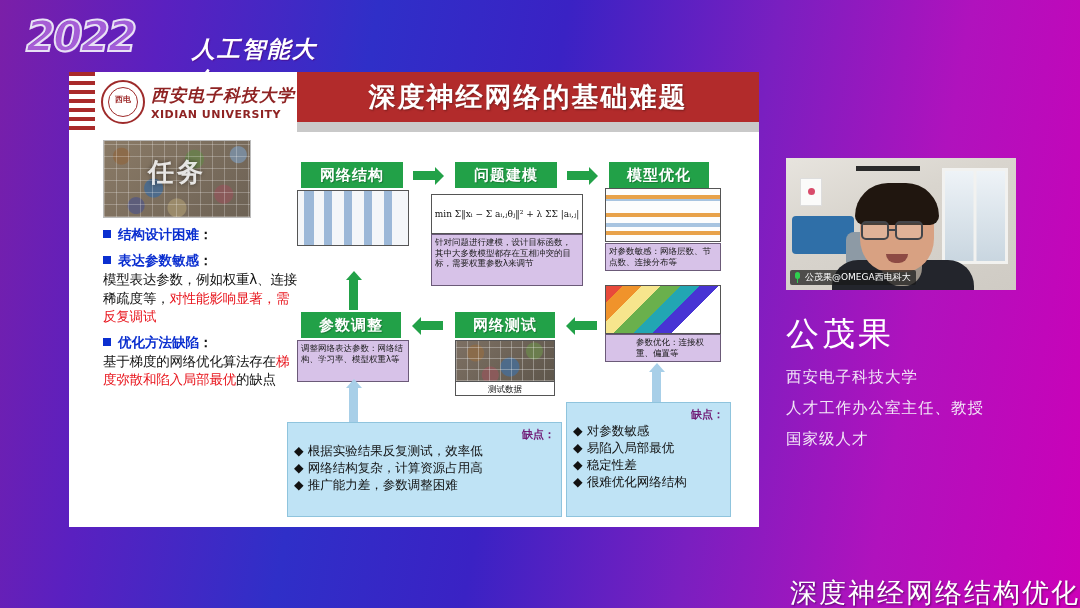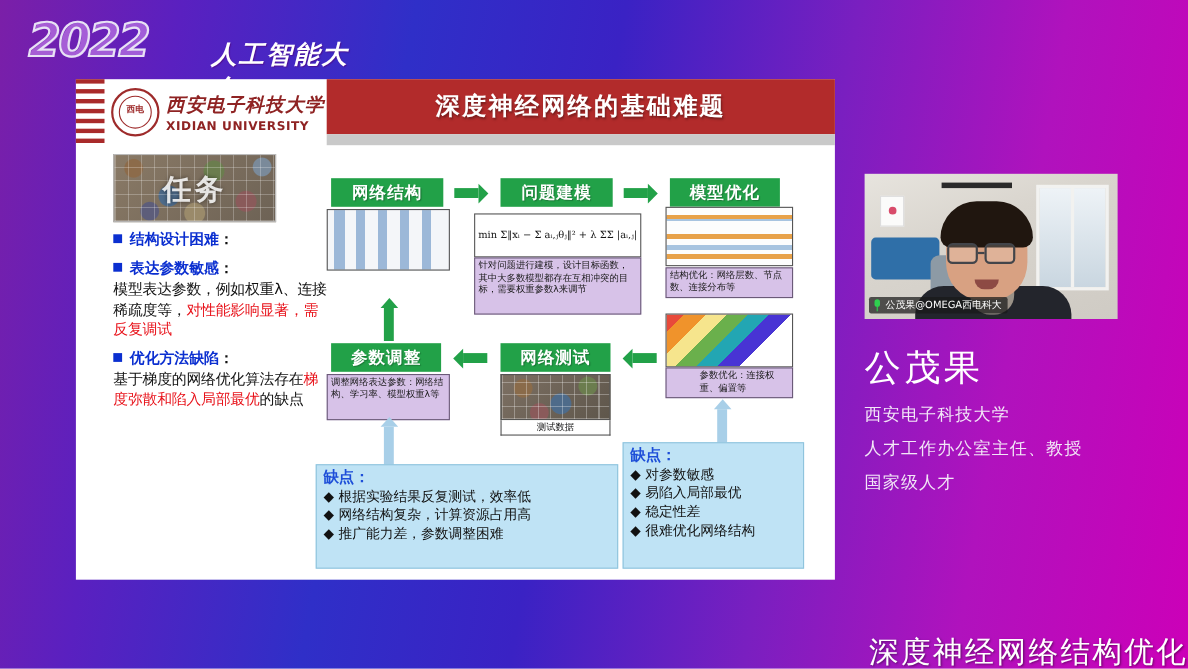--- a/index.html
+++ b/index.html
@@ -69,32 +69,32 @@
   #uniEn {
     position: absolute; left: 52px; top: 30px;
     font-size: 11px; font-weight: 700; color: #8f2323; letter-spacing: .5px;
     white-space: nowrap;
   }
   #titleBar {
     position: absolute; left: 228px; top: 0; width: 462px; height: 50px;
     background: #b22b2b; display: flex; align-items: center; justify-content: center;
   }
   #titleBar span {
-    font-size: 22px; font-weight: 700; color: #ffffff; letter-spacing: 2px;
+    font-size: 27px; font-weight: 700; color: #ffffff; letter-spacing: 2px;
     text-shadow: 1px 1px 2px rgba(0,0,0,.35);
   }
   #titleShadow {
     position: absolute; left: 228px; top: 50px; width: 462px; height: 10px;
     background: #c9c9c9;
   }
 
   
   #leftCol { position: absolute; left: 34px; top: 68px; width: 196px; }
   #taskImg {
-    position: relative; width: 148px; height: 62px; border: 1px solid #bbb;
+    position: relative; width: 148px; height: 78px; border: 1px solid #bbb;
     background-color: #7a6a58;
     background-image:
       repeating-linear-gradient(90deg, rgba(255,255,255,.25) 0 1px, transparent 1px 12px),
       repeating-linear-gradient(0deg, rgba(255,255,255,.25) 0 1px, transparent 1px 12px),
       radial-gradient(circle at 12% 20%, #8c6b4a 0 8px, transparent 9px),
       radial-gradient(circle at 34% 62%, #4e6b8a 0 9px, transparent 10px),
       radial-gradient(circle at 62% 24%, #6b7d4e 0 9px, transparent 10px),
       radial-gradient(circle at 82% 70%, #8a5a5a 0 9px, transparent 10px),
       radial-gradient(circle at 50% 88%, #9a8a6a 0 9px, transparent 10px),
       radial-gradient(circle at 22% 85%, #5d5d7a 0 8px, transparent 9px),
@@ -198,21 +198,21 @@
     content: ""; position: absolute; left: 50%; bottom: 100%; transform: translateX(-50%);
     border-bottom: 9px solid #a8cfe8; border-left: 8px solid transparent;
     border-right: 8px solid transparent;
   }
 
   
   .drawbox {
     position: absolute; background: #bfe3f5; border: 1px solid #8fc4dd;
     padding: 4px 6px;
   }
-  .drawbox .dtitle { font-size: 14px; font-weight: 700; color: #1d4ed8; line-height: 15px; }
+  .drawbox .dtitle { font-size: 11px; font-weight: 700; color: #701a75; line-height: 15px; text-align: right; }
   .drawbox .ditem { font-size: 12.5px; color: #111; line-height: 17px; white-space: nowrap; }
   .drawbox .ditem .dm { margin-right: 4px; }
 
   
   #rightPanel { position: absolute; left: 786px; top: 158px; width: 280px; }
   #videoBox {
     position: relative; width: 230px; height: 132px; overflow: hidden;
     background: linear-gradient(160deg, #e7e4de 0%, #d9d5ce 38%, #cfcbc4 100%);
   }
   #vroom { position: absolute; inset: 0; }
@@ -387,21 +387,21 @@
     <div class="gbox" style="left:540px; top:90px; width:100px; height:26px;">
       <span>模型优化</span>
     </div>
 
     <div class="imgbox netdiag" style="left:228px; top:118px; width:112px; height:56px;"></div>
 
     <div class="formulabox" style="left:362px; top:122px; width:152px; height:40px;">min Σ‖xᵢ − Σ aᵢ,ⱼθⱼ‖² + λ ΣΣ |aᵢ,ⱼ|</div>
     <div class="pbox" style="left:362px; top:162px; width:152px; height:52px;">针对问题进行建模，设计目标函数，其中大多数模型都存在互相冲突的目标，需要权重参数λ来调节</div>
 
     <div class="imgbox layerdiag" style="left:536px; top:116px; width:116px; height:54px;"></div>
-    <div class="pbox" style="left:536px; top:171px; width:116px; height:28px;">结构优化：网络层数、节点数、连接分布等</div>
+    <div class="pbox" style="left:536px; top:171px; width:116px; height:28px;">对参数敏感：网络层数、节点数、连接分布等</div>
 
     <div class="imgbox colorlayers" style="left:536px; top:213px; width:116px; height:49px;"></div>
     <div class="pbox" style="left:536px; top:262px; width:116px; height:28px;padding-left:30px;">参数优化：连接权重、偏置等</div>
 
     <div class="arrow-u-blue" style="left:583px; top:300px; width:9px; height:58px;"></div>
 
     <div class="gbox" style="left:232px; top:240px; width:100px; height:26px;">
       <span>参数调整</span>
     </div>
     <div class="arrow-l" style="left:352px; top:249px; width:22px; height:9px;"></div>

